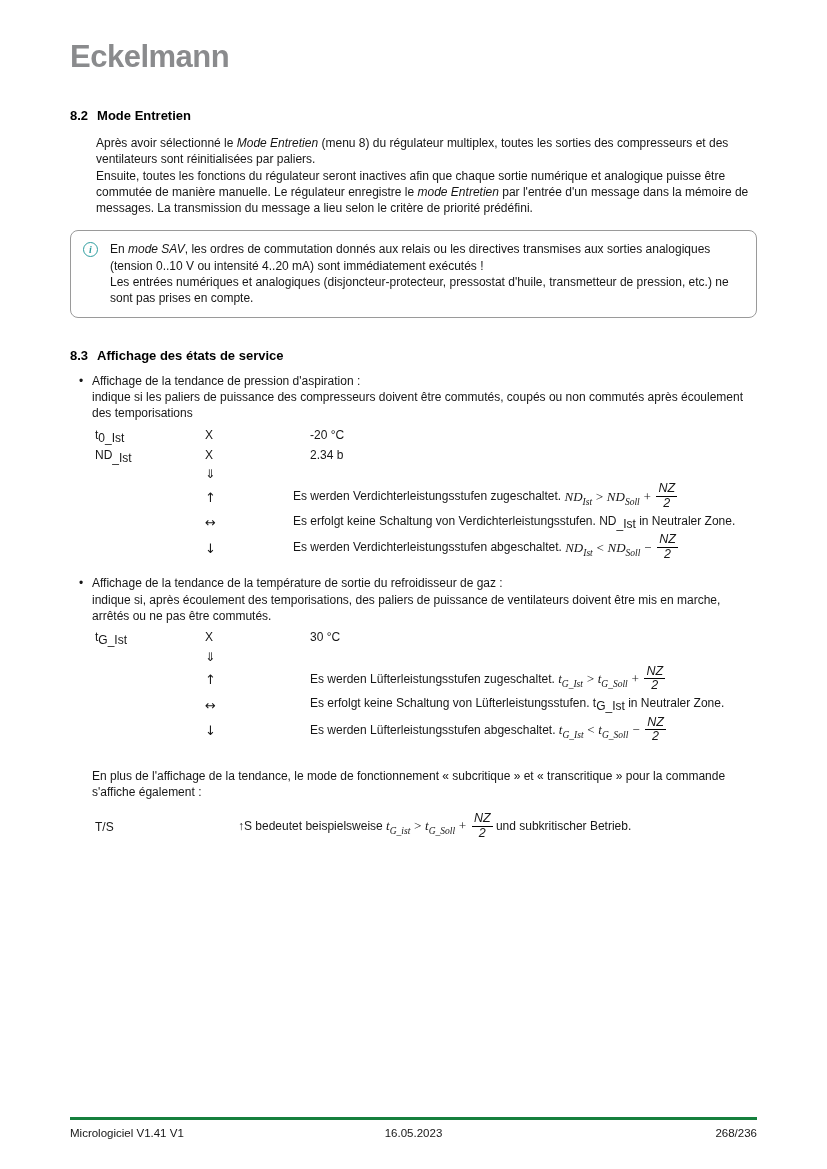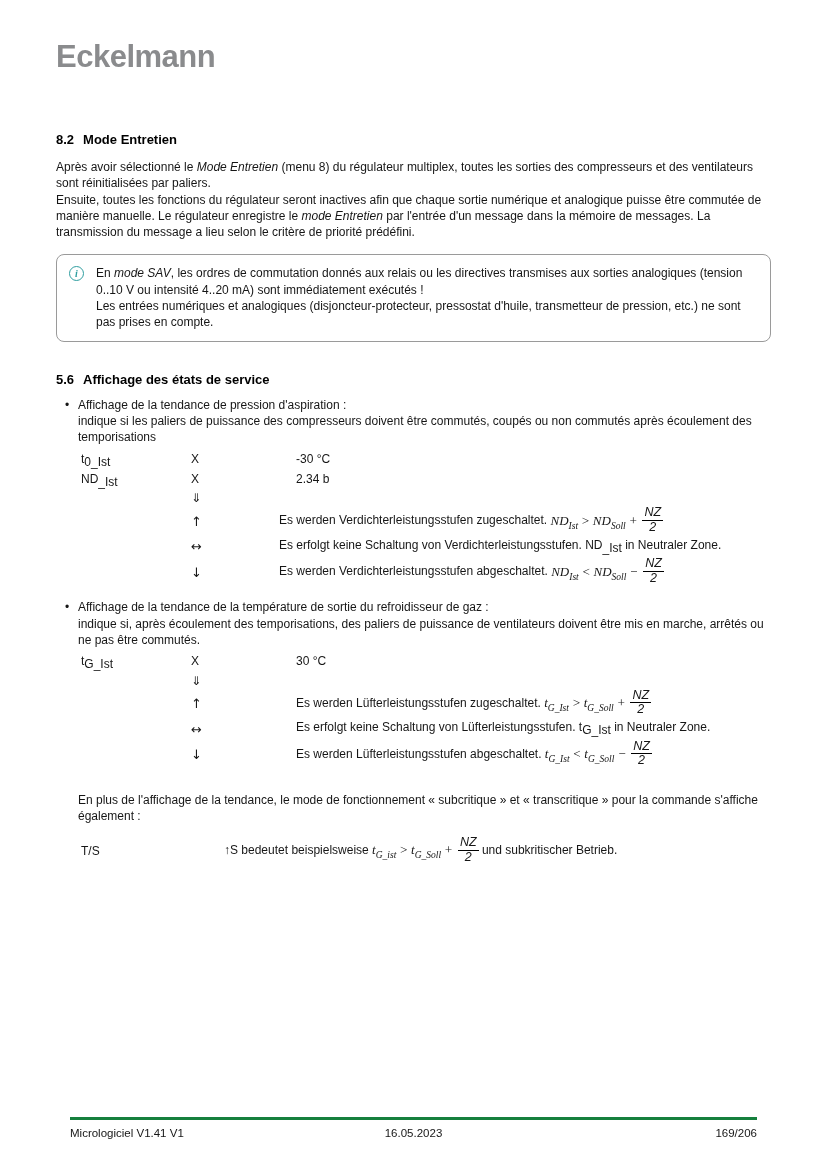--- a/index.html
+++ b/index.html
@@ -1,29 +1,29 @@
 <!DOCTYPE html>
 <html><head>
 <meta charset="utf-8">
 <style>
   * { margin:0; padding:0; box-sizing:border-box; }
   html,body { background:#ffffff; }
   .page {
     position:relative; width:827px; height:1169px; background:#fff; overflow:hidden;
     font-family:"Liberation Sans","DejaVu Sans",sans-serif; font-size:12px; color:#161616;
   }
-  .content { padding:0 56px; }
+  .content { padding:0 70px; }
   .logo {
     padding-top:40px; font-size:31px; line-height:34px; font-weight:700;
     color:#8a8b8d; letter-spacing:-0.5px;
   }
   .heading { display:flex; gap:9px; font-size:13px; font-weight:700; color:#000; line-height:16px; }
-  .h82 { margin-top:58px; }
+  .h82 { margin-top:34px; }
   .h83 { margin-top:30px; }
-  .body { line-height:16.3px; }
+  .body { line-height:16.3px;margin-left:26px; }
   .para82 { margin-top:11px; }
   .intro { margin-top:12px; }
   .it { font-style:italic; }
   sub.tsub { font-size:12px; }
   .infobox {
     margin-top:14px; border:1px solid #9a9a9a; border-radius:8px;
     padding:10px 14px 10px 12px; display:flex; gap:12px; line-height:16.3px; background:#fff;
   }
   .info-icon {
     flex:none; margin-top:1px; width:15px; height:15px; border:1.4px solid #2f9ea0; border-radius:50%;
@@ -86,35 +86,35 @@
     <p class="body para82">Après avoir sélectionné le <span class="it">Mode Entretien</span> (menu 8) du régulateur multiplex, toutes les sorties des compresseurs et des ventilateurs sont réinitialisées par paliers.<br>Ensuite, toutes les fonctions du régulateur seront inactives afin que chaque sortie numérique et analogique puisse être commutée de manière manuelle. Le régulateur enregistre le <span class="it">mode Entretien</span> par l'entrée d'un message dans la mémoire de messages. La transmission du message a lieu selon le critère de priorité prédéfini.</p>
 
     <div class="infobox">
       <span class="info-icon">
           <span class="ii">i</span>
         </span>
       <div class="info-text">En <span class="it">mode SAV</span>, les ordres de commutation donnés aux relais ou les directives transmises aux sorties analogiques (tension 0..10 V ou intensité 4..20 mA) sont immédiatement exécutés !<br>Les entrées numériques et analogiques (disjoncteur-protecteur, pressostat d'huile, transmetteur de pression, etc.) ne sont pas prises en compte.</div>
     </div>
 
     <div class="heading h83">
-      <span>5.6</span>
+      <span>8.3</span>
       <span>Affichage des états de service</span>
     </div>
 
 
     <div class="bullet b1">
       <span class="dot">•</span>
       <div class="btext">Affichage de la tendance de pression d'aspiration :<br>indique si les paliers de puissance des compresseurs doivent être commutés, coupés ou non commutés après écoulement des temporisations</div>
     </div>
 
     <div class="dtable t1">
       <div class="trow">
         <span class="mlabel">t<sub class="tsub">0_Ist</sub></span>
         <span class="mx">X</span>
-        <span class="mval">-30 °C</span>
+        <span class="mval">-20 °C</span>
       </div>
       <div class="trow">
         <span class="mlabel">ND<sub class="tsub">_Ist</sub></span>
         <span class="mx">X</span>
         <span class="mval">2.34 b</span>
       </div>
       <div class="collapse-row">⇓</div>
       <div class="arrow-row">
         <span class="sym">↑</span>
         <div class="rtext">Es werden Verdichterleistungsstufen zugeschaltet. <span class="mvar">ND<sub class="msub">Ist</sub></span><span class="mop">&gt;</span><span class="mvar">ND<sub class="msub">Soll</sub></span><span class="mop">+</span><span class="frac">
@@ -175,15 +175,15 @@
             <span class="num">NZ</span>
             <span class="den">2</span>
           </span> und subkritischer Betrieb.</div>
     </div>
 
   </div>
 
   <div class="footer">
     <span class="fl">Micrologiciel V1.41 V1</span>
     <span class="fc">16.05.2023</span>
-    <span class="fr">169/206</span>
+    <span class="fr">268/236</span>
   </div>
 </div>
 
 </body></html>

